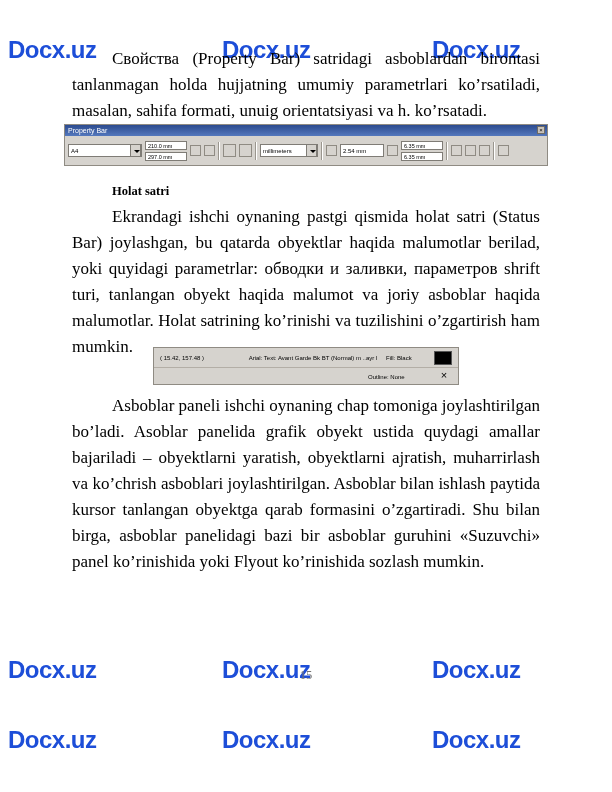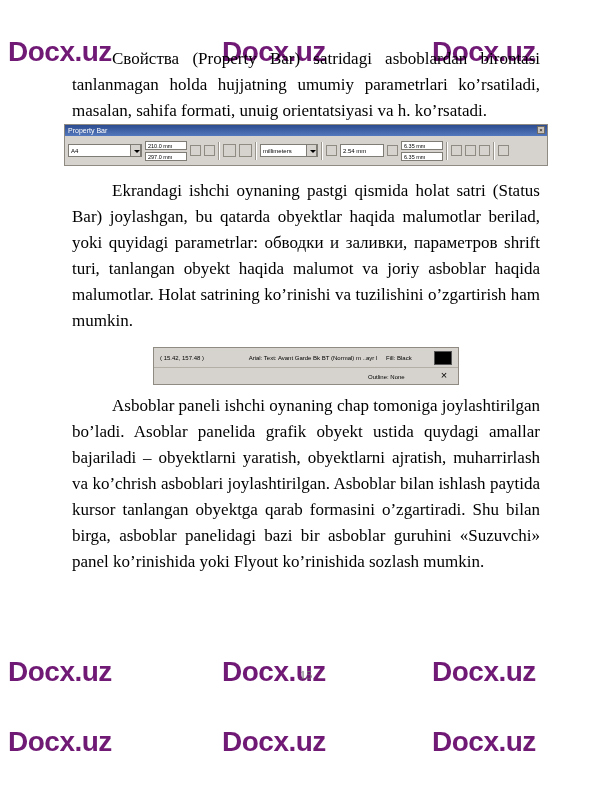--- a/index.html
+++ b/index.html
@@ -11,24 +11,24 @@
     height: 792px;
     background: #ffffff;
     font-family: "Liberation Serif", serif;
     position: relative;
     overflow: hidden;
   }
 
   
   .wm {
     position: absolute;
-    color: #701a75;
+    color: #1d4ed8;
     font-family: "Liberation Sans", sans-serif;
     font-weight: bold;
-    font-size: 28px;
+    font-size: 24px;
     letter-spacing: -0.5px;
     user-select: none;
     white-space: nowrap;
   }
 
   .wm-row1a { left: 8px;   top: 36px; }
   .wm-row1b { left: 222px; top: 36px; }
   .wm-row1c { left: 432px; top: 36px; }
 
   .wm-row2a { left: 8px;   top: 656px; }
@@ -294,20 +294,21 @@
     <div class="pb-sep"></div>
     <div class="pb-btn sm"></div>
     <div class="pb-btn sm"></div>
     <div class="pb-btn sm"></div>
     <div class="pb-sep"></div>
     <div class="pb-btn sm"></div>
   </div>
 </div>
 
 <div class="page" style="top:178px;">
+  <p class="heading">Holat satri</p>
   <p class="body indent">Ekrandagi ishchi oynaning pastgi qismida holat satri (Status Bar) joylashgan, bu qatarda obyektlar haqida malumotlar berilad, yoki quyidagi parametrlar: обводки и заливки, парамeтров shrift turi, tanlangan obyekt haqida malumot va joriy asboblar haqida malumotlar. Holat satrining ko’rinishi va tuzilishini o’zgartirish ham mumkin.</p>
 </div>
 
 <div class="figure-statusbar">
   <div class="sb-top">
     <div class="sb-coords">( 15.42, 157.48 )</div>
     <div class="sb-font">Arial: Text: Avant Garde Bk BT (Normal) m ..ayr l</div>
     <div class="sb-fill">Fill: Black</div>
   </div>
   <div class="sb-swatch"></div>

